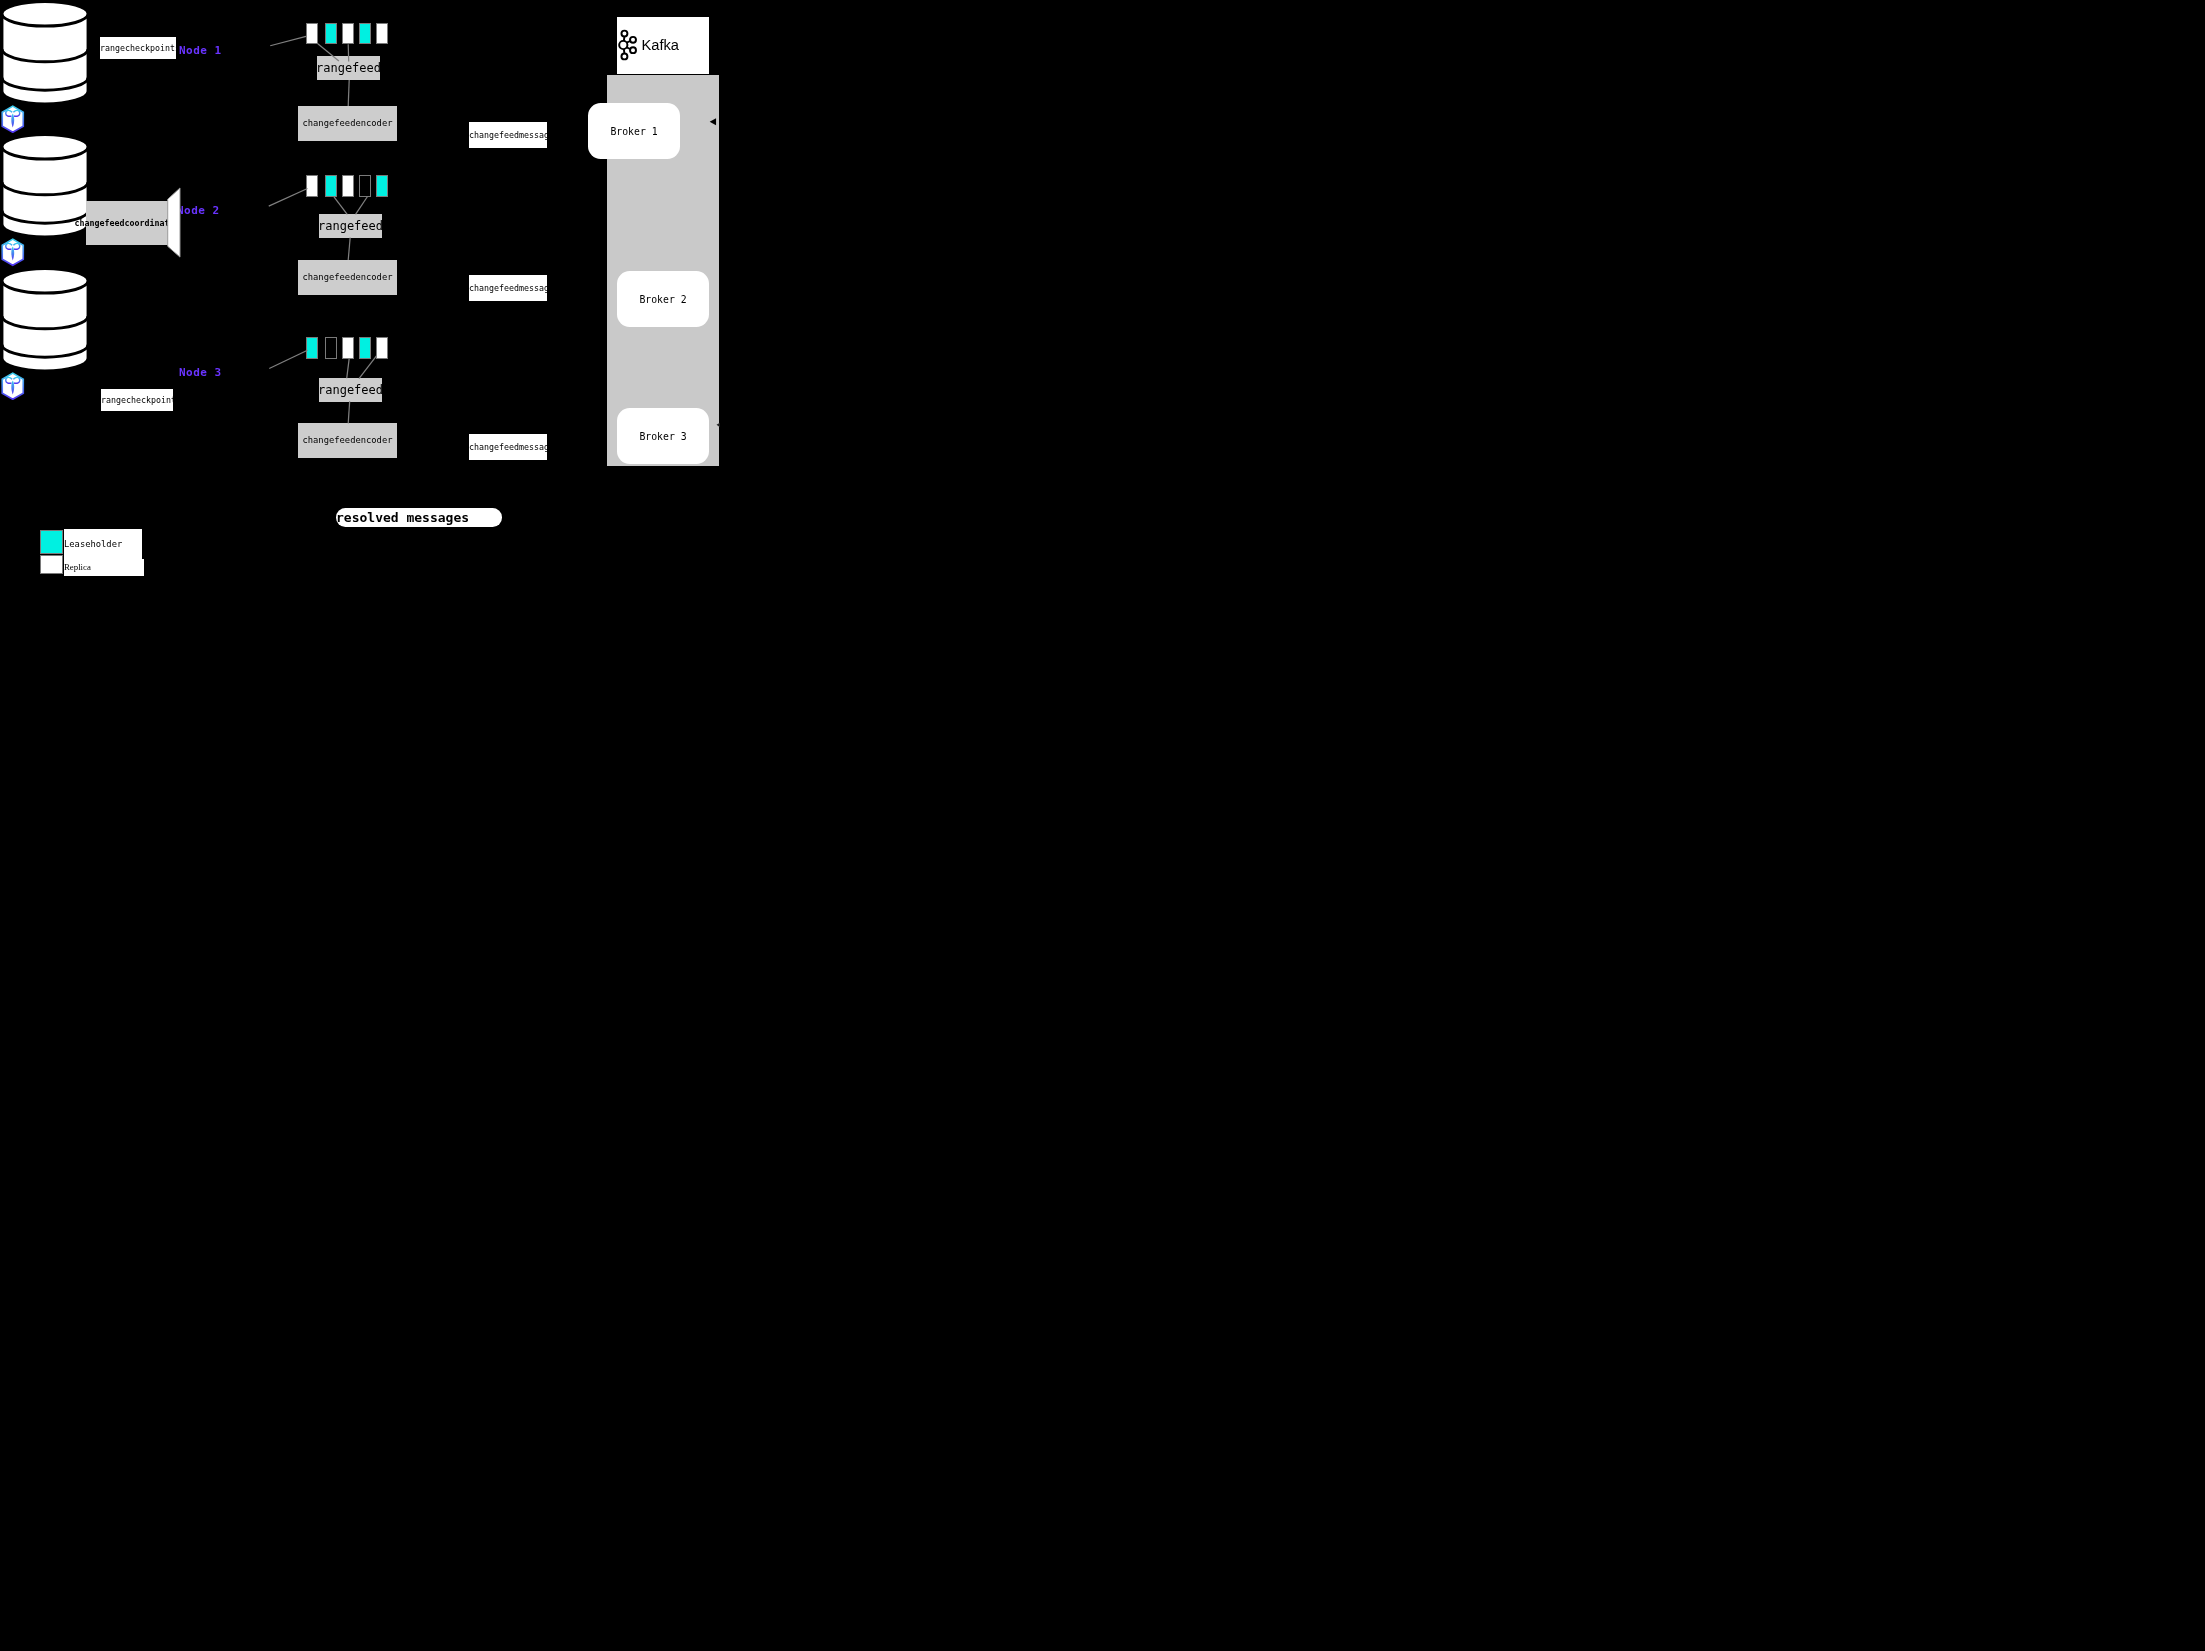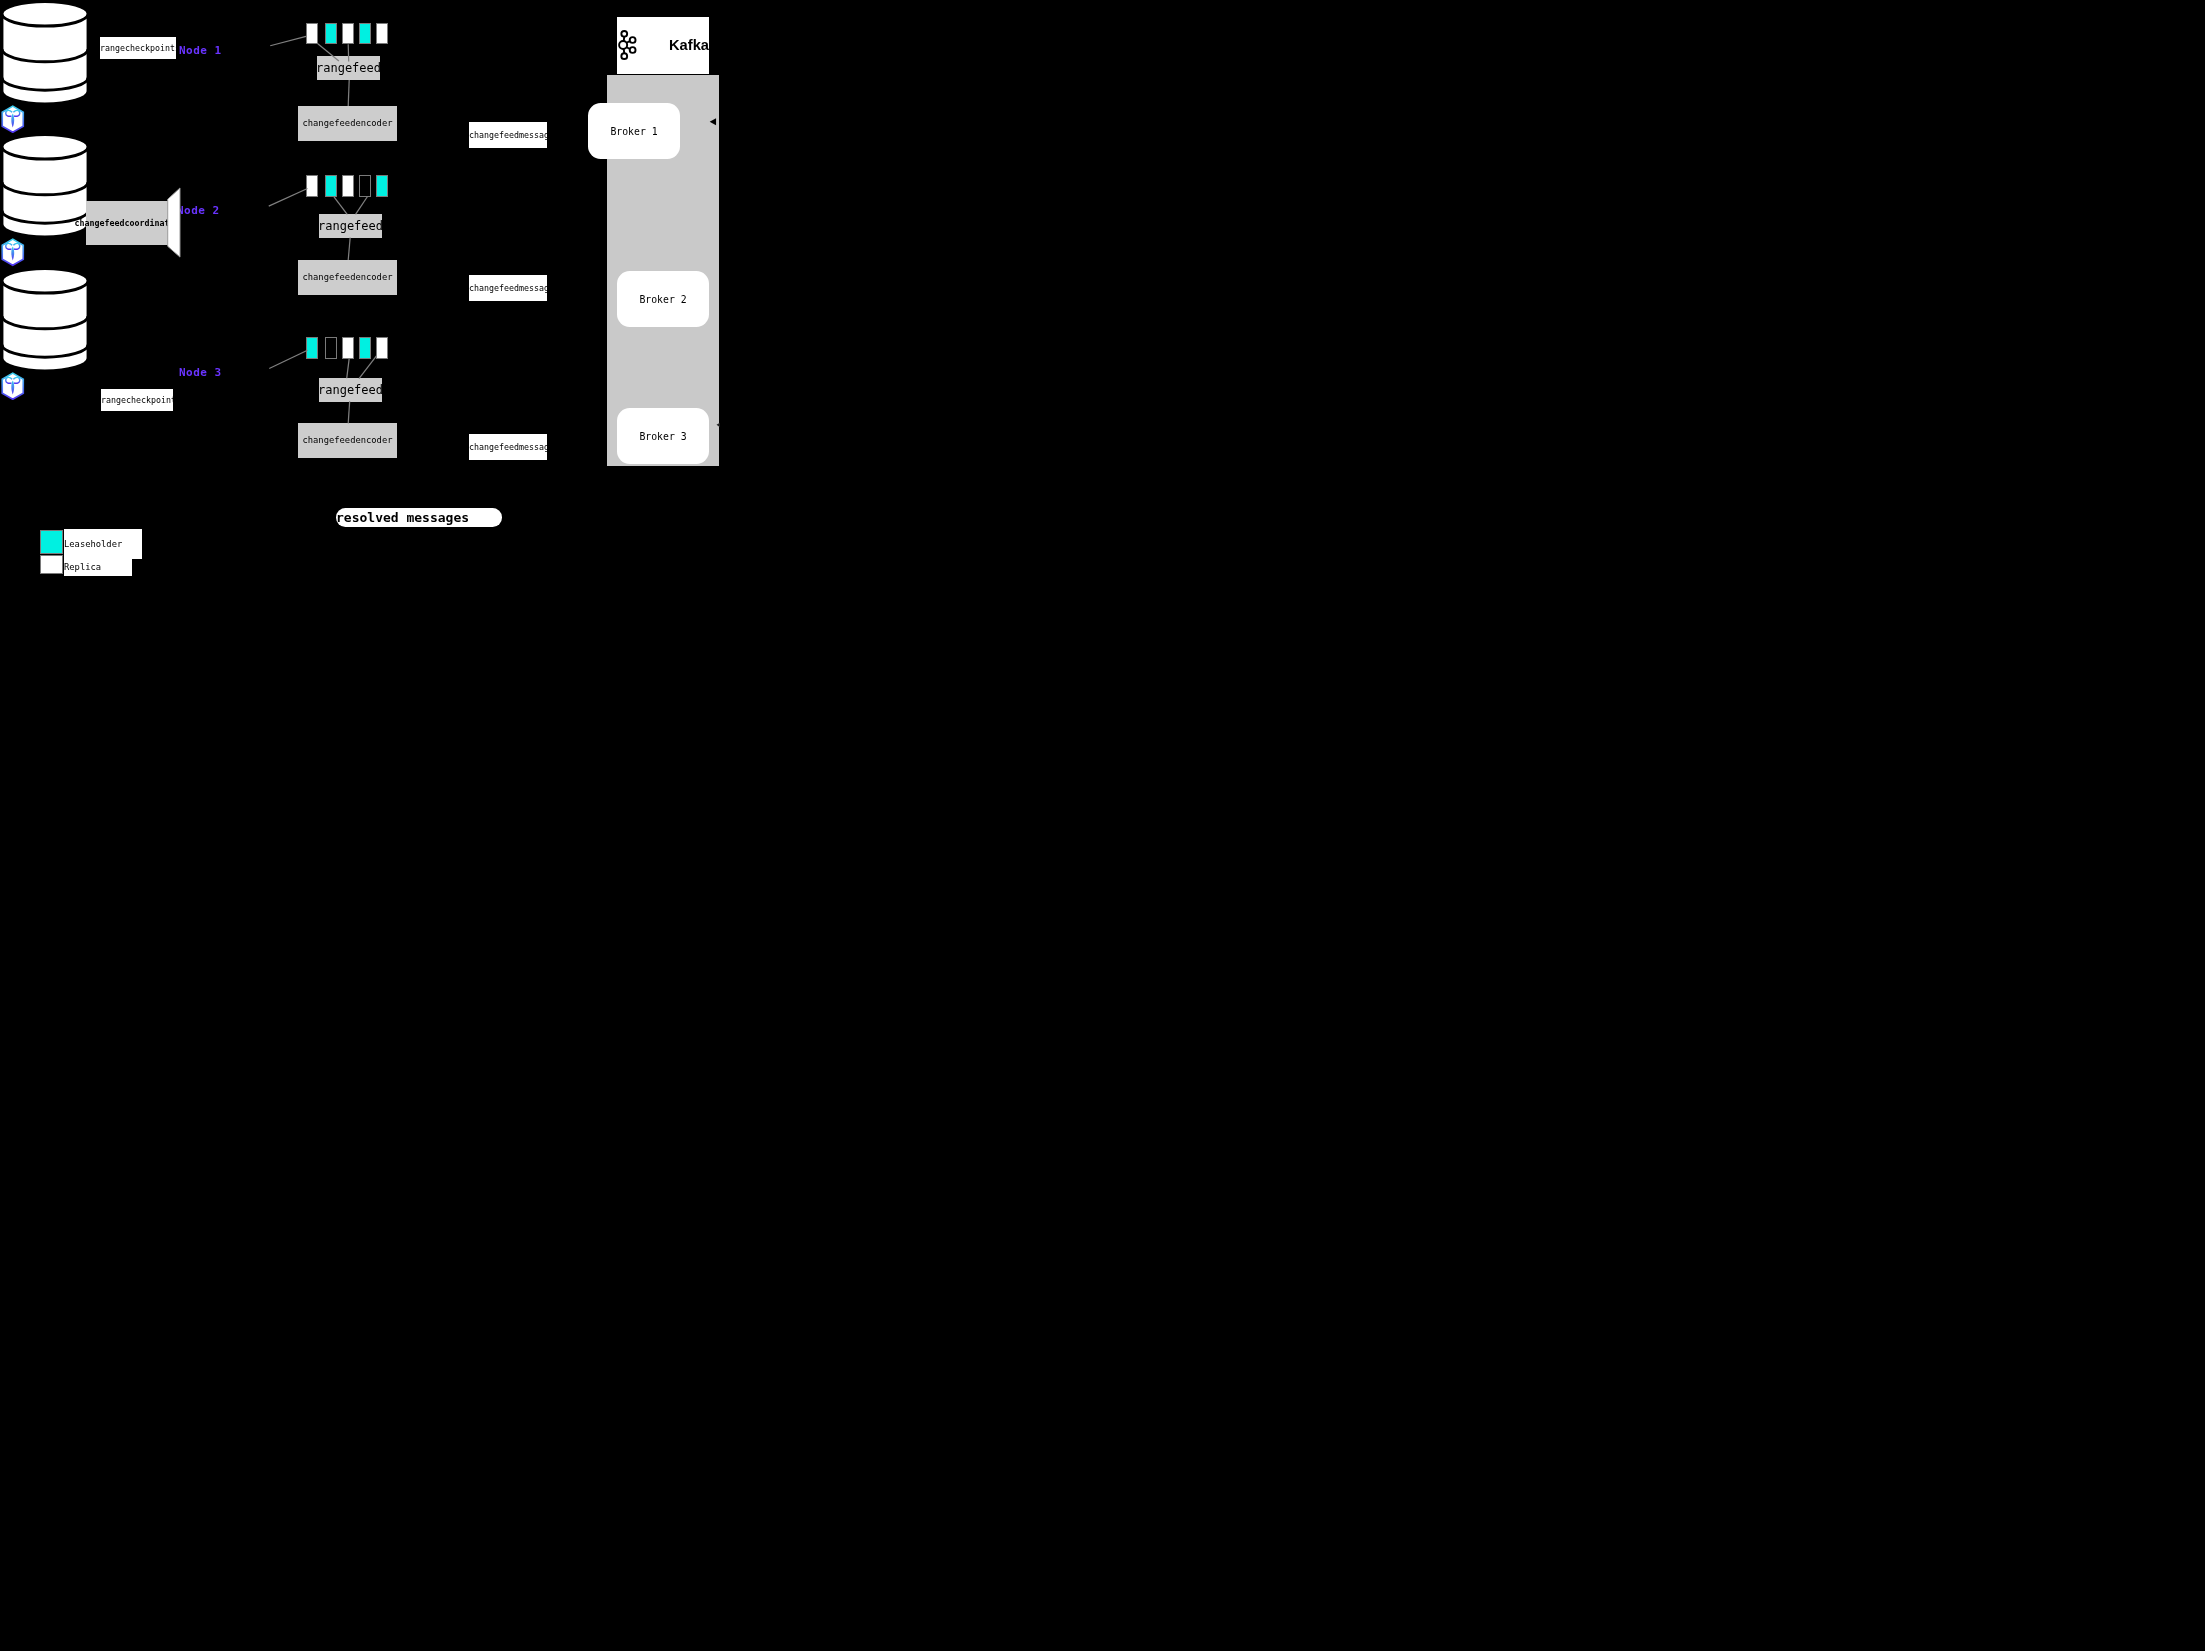--- a/index.html
+++ b/index.html
@@ -14,21 +14,21 @@
             text-align:center;}
   .node-label{font-weight:bold;font-size:11px;letter-spacing:0.5px;}
   .rf-label{font-size:12px;}
   .enc-label{font-size:8.8px;line-height:12.7px;}
   .msg-label{font-size:8.3px;line-height:12.3px;}
   .chk-label{font-size:8.3px;line-height:10.3px;}
   .coord-label{font-size:8.3px;line-height:12.3px;font-weight:bold;}
   .range-rect{border:1px solid #7A7A7A;}
   .broker{background:#FFF;border-radius:12.7px;display:flex;align-items:center;
           justify-content:center;font-size:9.8px;}
-  .kafka-word{font-family:"Liberation Sans",sans-serif;font-weight:bold;font-size:14.7px;margin-left:28px;}
+  .kafka-word{font-family:"Liberation Sans",sans-serif;font-weight:normal;font-size:14.7px;}
   #overlay{position:absolute;left:0;top:0;pointer-events:none;}
   .legend-text{font-size:8.8px;}
   .pill{border-radius:9.3px;font-size:13px;font-weight:bold;}
 </style>
 </head>
 <body>
 
 <div id="canvas">
 
   <svg width="0" height="0" style="position:absolute">
@@ -62,21 +62,21 @@
       <div class="abs broker" style="left: 588px; top: 103px; width: 92px; height: 56px;">Broker 1</div>
       <div class="abs broker" style="left: 617px; top: 252px; width: 92px; height: 56px; margin-top: 19px;">Broker 2</div>
       <div class="abs broker" style="left: 617px; top: 408px; width: 92px; height: 56px;">Broker 3</div>
     </div>
 
   <div class="abs whitebox pill" style="left:336px;top:508px;width:166px;height:18.6px;">resolved messages</div>
 
   <div class="abs range-rect" id="legend-swatch-leaseholder" style="left: 40px; top: 530px; width: 22.6px; height: 24px; border-width: 1.5px; background: rgb(0, 240, 225);"></div>
   <div class="abs range-rect" id="legend-swatch-replica" style="left: 40px; top: 555px; width: 22.6px; height: 19px; border-width: 1.5px; background: rgb(255, 255, 255);"></div>
   <div class="abs whitebox legend-text" style="left:64px;top:529px;width:78px;height:30px;">Leaseholder</div>
-  <div class="abs whitebox legend-text" style="left:64px;top:559px;width:68px;height:16.7px;">Replica</div>
+  <div class="abs whitebox legend-text" style="left:64px;top:559px;width:80px;height:16.7px;font-family:Liberation Serif, serif;">Replica</div>
 
   <div id="nodes">
       <div style="left: 179px; top: 8.8px; width: 90px; height: 105px;"><svg width="90" height="105" viewBox="0 0 184 214">
           <path d="M4,28 V186 A88 26 0 0 0 180,186 V28" fill="#FFF" stroke="#000" stroke-width="6"></path>
           <ellipse cx="92" cy="28" rx="88" ry="25" fill="#FFF" stroke="#000" stroke-width="6"></ellipse>
           <path d="M4,100 A88 26 0 0 0 180,100" fill="none" stroke="#000" stroke-width="6"></path>
           <path d="M4,158 A88 26 0 0 0 180,158" fill="none" stroke="#000" stroke-width="6"></path>
         </svg></div>
       <div class="abs whitebox node-label" style="left: 179px; top: 42px; width: 90px; height: 16.7px; background: transparent; color: rgb(105, 51, 255);">Node 1</div>
       <div style="left: 251px; top: 8.3px; width: 25.5px; height: 28.4px;"><svg width="25.5" height="28.4" viewBox="0 0 40 44">

